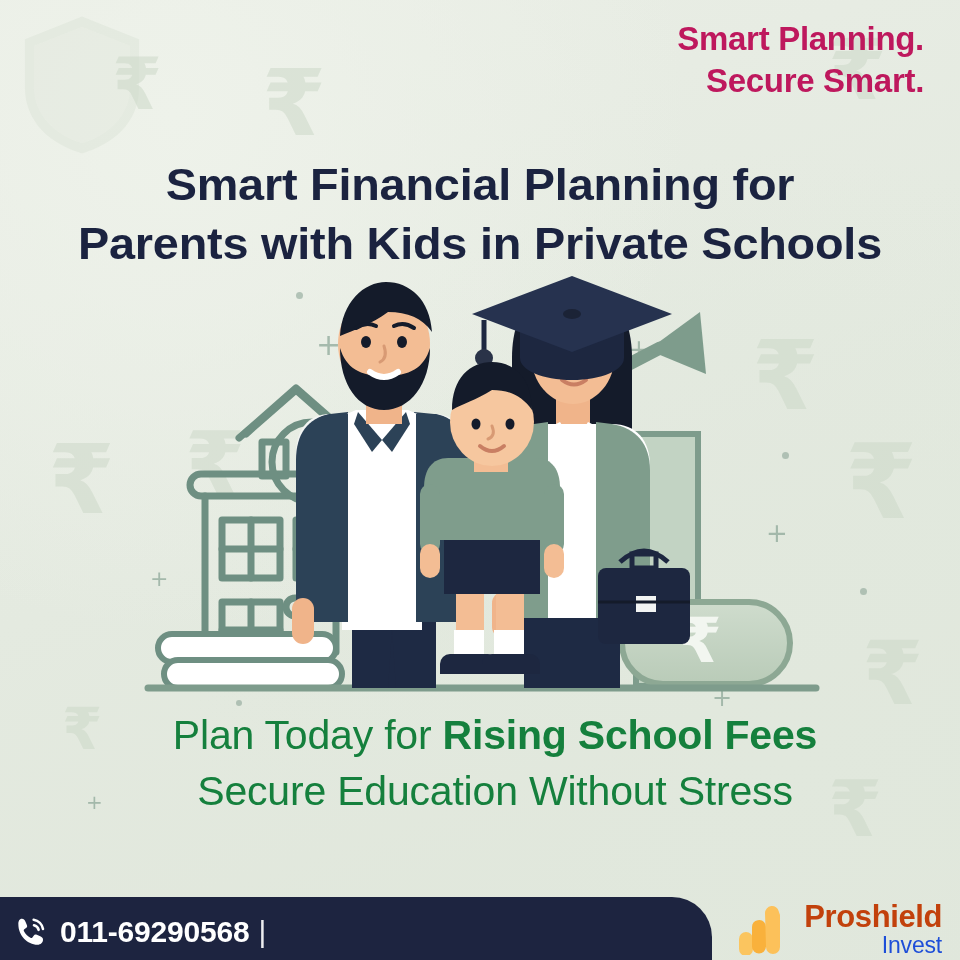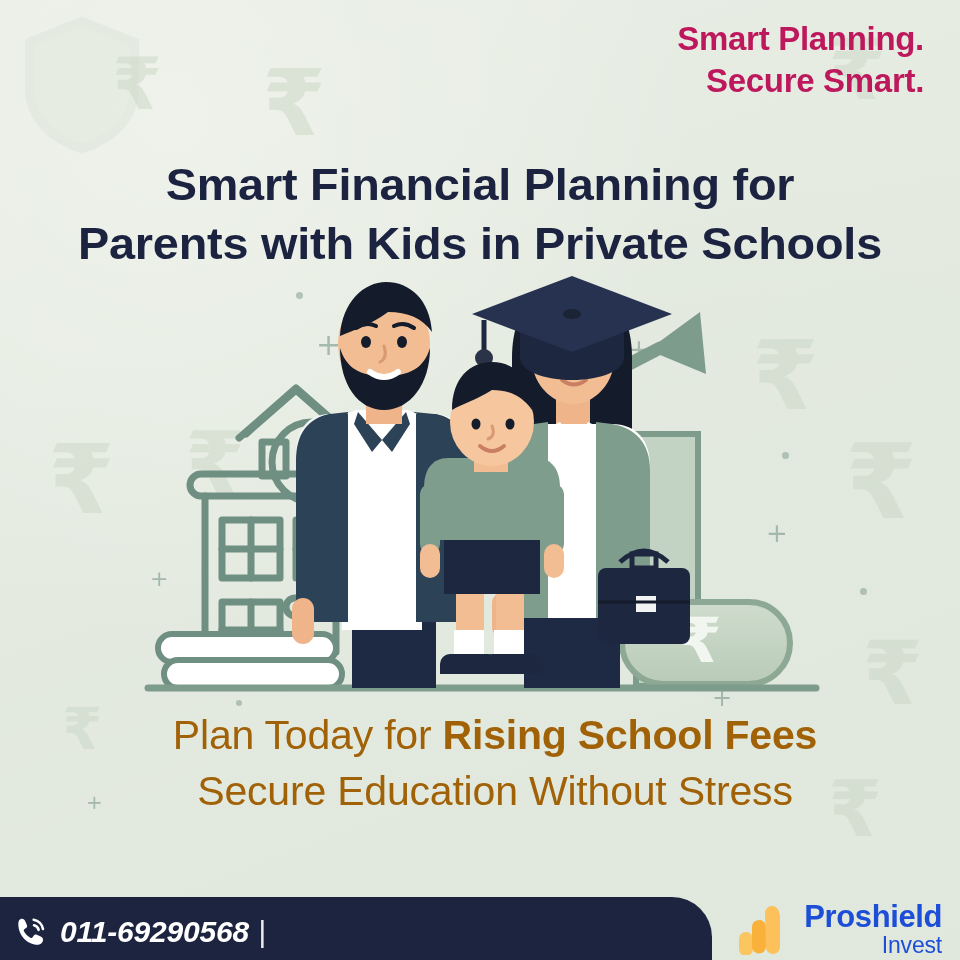--- a/index.html
+++ b/index.html
@@ -81,21 +81,21 @@
   .headline div { white-space: nowrap; }
 
   
   .illus { position: absolute; left: 0; top: 262px; width: 960px; height: 440px; }
 
   
   .benefits {
     position: absolute;
     left: 0; right: 0; top: 708px;
     text-align: center;
-    color: #a16207;
+    color: #15803d;
     font-size: 41px;
     line-height: 1.36;
     letter-spacing: -.2px;
     padding-left: 30px;
   }
   .benefits div { white-space: nowrap; }
   .benefits .b-strong { font-weight: 700; }
   .benefits .b-line { font-weight: 400; }
 
   
@@ -112,37 +112,36 @@
   }
   .phone-icon { width: 34px; height: 34px; flex: 0 0 auto; margin-right: 12px; }
   .contact {
     color: #ffffff;
     font-size: 30px;
     font-weight: 700;
     letter-spacing: -.2px;
     white-space: nowrap;
     display: flex;
     align-items: baseline;
-    font-style: italic;
   }
   .contact .sep { font-weight: 400; margin: 0 9px; opacity: .92; }
   .contact .site { font-weight: 700; }
 
   .brand {
     position: absolute;
     right: 18px; top: 898px;
     height: 62px;
     display: flex;
     align-items: center;
     gap: 10px;
   }
   .brand-mark { width: 60px; height: 52px; flex: 0 0 auto; }
   .brand-text { line-height: 1; text-align: left; }
   .brand-name {
-    color: #1d4ed8;
+    color: #c2410c;
     font-size: 31px;
     font-weight: 700;
     letter-spacing: -.4px;
   }
   .brand-sub {
     color: #1d4ed8;
     font-size: 23px;
     font-weight: 400;
     letter-spacing: -.2px;
     text-align: right;

